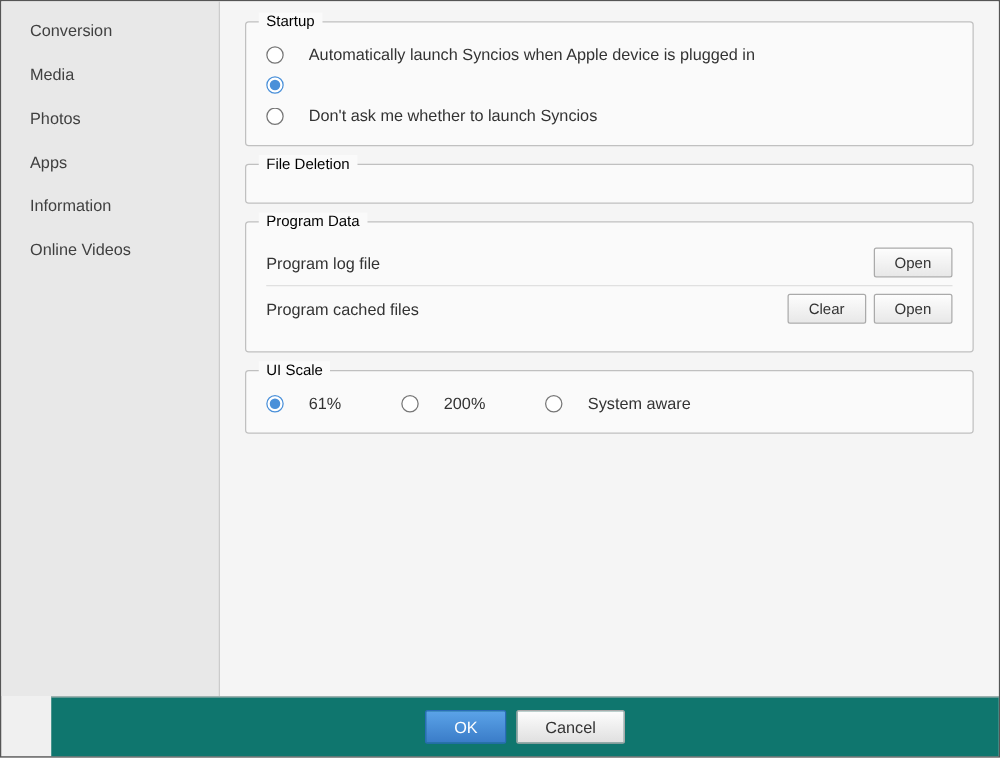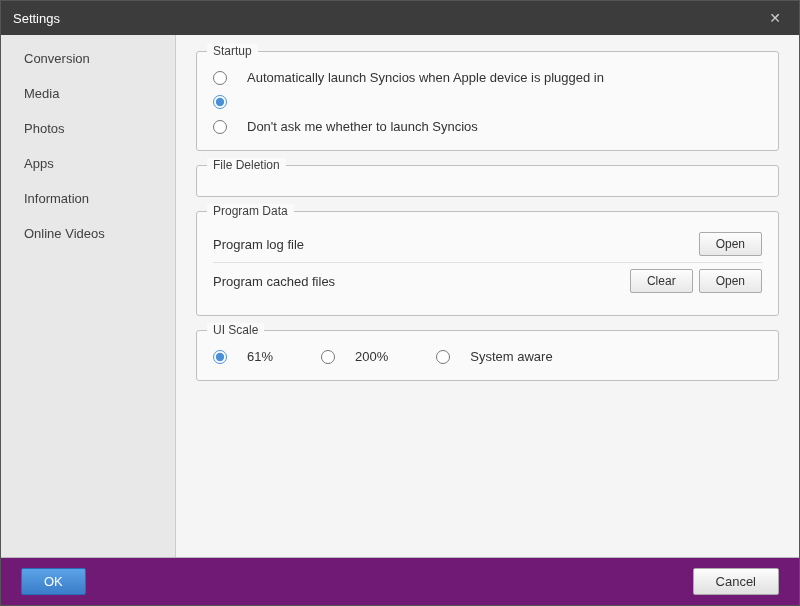--- a/index.html
+++ b/index.html
@@ -86,21 +86,21 @@
       padding: 14px 16px 16px;
       position: relative;
     }
     .section-legend {
       position: absolute;
       top: -8px;
       left: 10px;
       background: #fafafa;
       padding: 0 6px;
       font-size: 12px;
-      color: #404040;
+      color: #000000;
     }
     .radio-group {
       display: flex;
       flex-direction: column;
       gap: 10px;
       margin-top: 4px;
     }
     .radio-row {
       display: flex;
       align-items: center;
@@ -160,27 +160,28 @@
       font-size: 12px;
       min-width: 52px;
     }
     .ui-scale-row {
       display: flex;
       align-items: center;
       gap: 48px;
       margin-top: 4px;
     }
     .dialog-footer {
-      background: #701a75;
+      background: #0f766e;
       border-top: 1px solid #bbb;
       padding: 10px 20px;
       display: flex;
-      justify-content: space-between;
+      justify-content: center;
       gap: 8px;
       flex-shrink: 0;
+      margin-left: 40px;
     }
     .footer-btn {
       padding: 5px 22px;
       border: 1px solid #aaa;
       background: linear-gradient(to bottom, #fdfdfd, #e0e0e0);
       cursor: pointer;
       border-radius: 2px;
       font-size: 13px;
       color: #333;
     }
@@ -188,24 +189,20 @@
       background: linear-gradient(to bottom, #5ba3e8, #3a7cc8);
       color: #fff;
       border-color: #2a6cb8;
     }
   </style>
 </head>
 <body>
 
 <div class="dialog">
 
-  <div class="title-bar">
-    <span class="title-bar-title">Settings</span>
-    <button class="close-btn">✕</button>
-  </div>
 
   <div class="dialog-body">
 
     <div class="sidebar">
       <div class="sidebar-item">Conversion</div>
       <div class="sidebar-item">Media</div>
       <div class="sidebar-item">Photos</div>
       <div class="sidebar-item">Apps</div>
       <div class="sidebar-item">Information</div>
       <div class="sidebar-item">Online Videos</div>

